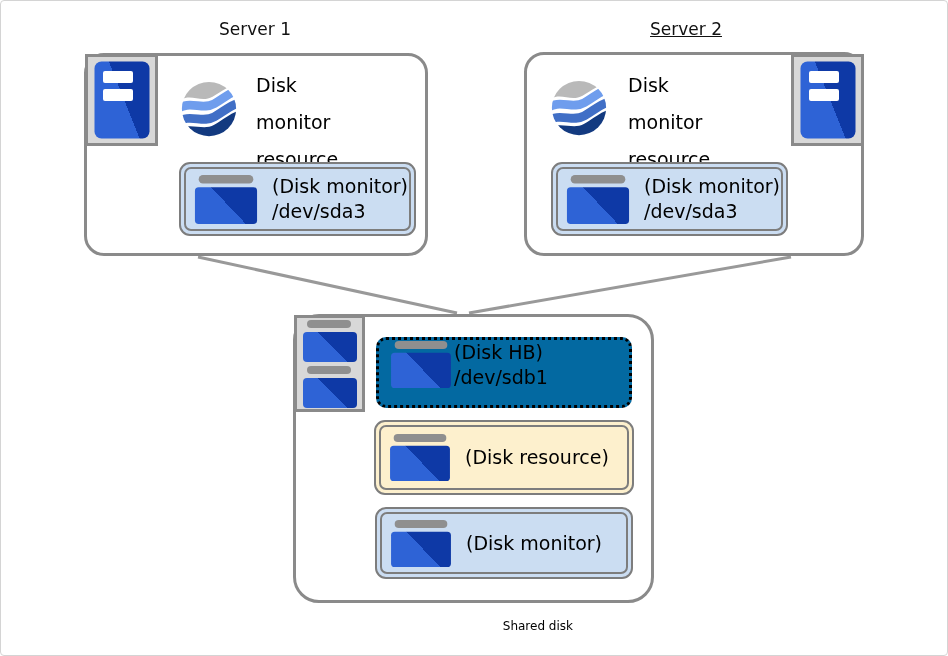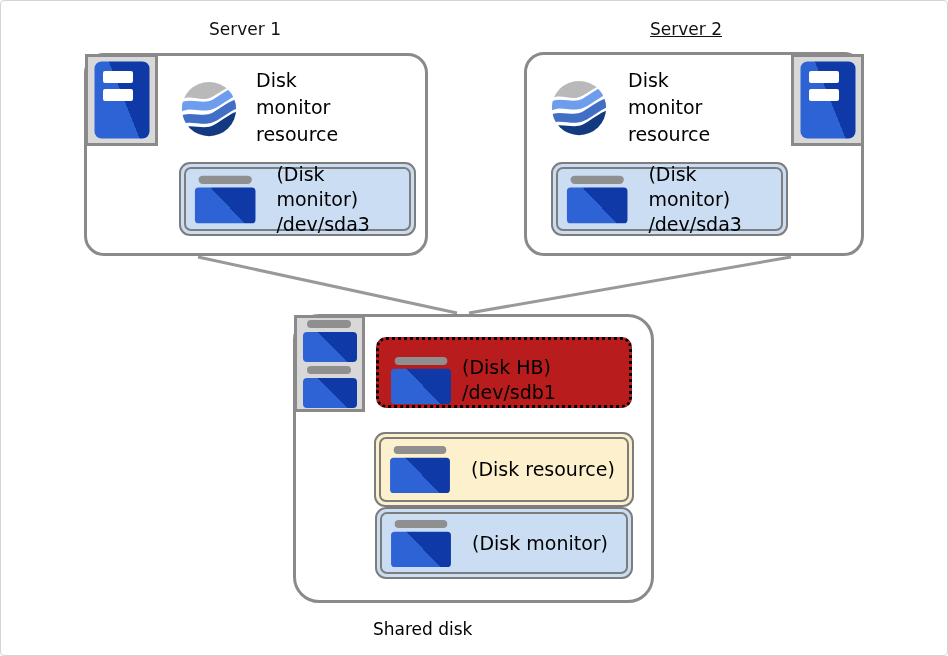--- a/index.html
+++ b/index.html
@@ -3,30 +3,30 @@
 <meta charset="utf-8">
 <style>
   html,body{margin:0;padding:0;background:#fff;font-family:"DejaVu Sans","Liberation Sans",sans-serif;}
   .canvas{position:relative;width:948px;height:656px;background:#fff;border:1px solid #d4d4d4;border-radius:4px;box-sizing:border-box;overflow:hidden;color:#000;}
   .abs{position:absolute;}
   .title{font-size:17px;color:#111;text-align:center;}
   .group-box{position:absolute;background:#fff;border:3px solid #8a8a8a;box-sizing:border-box;z-index:2;}
   .server-box{border-radius:20px;}
   .shared-box{border-radius:26px;}
   .hw-icon-box{position:absolute;background:#d8d8d8;border:3px solid #8a8a8a;box-sizing:border-box;display:flex;align-items:center;justify-content:center;z-index:4;}
-  .restext{position:absolute;font-size:19px;line-height:27px;white-space:pre-line;z-index:3;}
+  .restext{position:absolute;font-size:19px;line-height:37px;white-space:pre-line;z-index:3;}
   .dbl{position:absolute;border:2px solid #7d7d7d;border-radius:11px;padding:3px;box-sizing:border-box;z-index:3;}
-  .dbl-inner{width:100%;height:100%;border:2px solid #7d7d7d;border-radius:7px;box-sizing:border-box;display:flex;align-items:center;padding-left:8px;gap:20px;}
+  .dbl-inner{width:100%;height:100%;border:2px solid #7d7d7d;border-radius:7px;box-sizing:border-box;display:flex;align-items:center;padding-left:8px;gap:14px;}
   .fill-blue,.fill-blue .dbl-inner{background:#cbddf2;}
   .fill-cream,.fill-cream .dbl-inner{background:#fdf0cd;}
-  .hb-box{position:absolute;background:#b91c1c;border:3px dotted #000;border-radius:10px;box-sizing:border-box;display:flex;align-items:flex-end;padding-left:11px;gap:10px;z-index:3;}
+  .hb-box{position:absolute;background:#0369a1;border:3px dotted #000;border-radius:10px;box-sizing:border-box;display:flex;align-items:flex-start;padding-left:11px;gap:2px;z-index:3;}
   .dbox-text{font-size:19px;line-height:25px;color:#000;}
   .swirl{position:absolute;z-index:3;}
   .lines-svg{position:absolute;left:0;top:0;z-index:1;}
-  .shared-label{position:absolute;font-size:17px;text-align:left;z-index:2;}
+  .shared-label{position:absolute;font-size:12px;text-align:right;z-index:2;}
 </style>
 </head>
 <body>
 
 <svg width="0" height="0" style="position:absolute" aria-hidden="true">
   <defs>
     <linearGradient id="gBlue" x1="0" y1="0.78" x2="1" y2="0.22">
       <stop offset="0" stop-color="#2e63d6"></stop>
         <stop offset="0.53" stop-color="#2e63d6"></stop>
       <stop offset="0.53" stop-color="#0e39a6"></stop>
@@ -35,21 +35,21 @@
   </defs>
 </svg>
 
 <div class="canvas">
 
   <svg class="lines-svg" width="948" height="656">
     <line x1="197" y1="256" x2="456" y2="312" stroke="#999999" stroke-width="3"></line>
     <line x1="790" y1="256" x2="468" y2="312" stroke="#999999" stroke-width="3"></line>
   </svg>
 
-  <div class="abs title" style="left:164px;top:18px;width:160px;">Server 1</div>
+  <div class="abs title" style="left:174px;top:18px;width:160px;">Server 1</div>
   <div class="group-box server-box" style="left:83px;top:52px;width:344px;height:203px;"></div>
   <div class="hw-icon-box" style="left:84px;top:53px;width:73px;height:92px;">
     <svg width="58" height="80" viewBox="0 0 58 80">
       <rect x="1.5" y="1.5" width="55" height="77" rx="7" fill="url(#gBlue)"></rect>
       <rect x="10" y="11" width="30" height="12" rx="2" fill="#fff"></rect>
       <rect x="10" y="29" width="30" height="12" rx="2" fill="#fff"></rect>
     </svg>
   </div>
   <div class="swirl" style="left:180px;top:80px;">
     <svg width="56" height="56" viewBox="0 0 64 64">
@@ -138,21 +138,21 @@
     <svg width="62" height="49" viewBox="0 0 68 54">
       <rect x="5" y="1" width="58" height="9" rx="4.5" fill="#8f8f8f"></rect>
       <rect x="1" y="14" width="66" height="39" rx="4" fill="url(#gBlue)"></rect>
     </svg>
     <div class="dbox-text">
       <div>(Disk HB)</div>
       <div>/dev/sdb1</div>
     </div>
   </div>
 
-  <div class="dbl fill-cream" style="left:373px;top:419px;width:260px;height:75px;margin-top:12px;">
+  <div class="dbl fill-cream" style="left:373px;top:419px;width:260px;height:75px;">
     <div class="dbl-inner">
       <svg width="62" height="49" viewBox="0 0 68 54">
         <rect x="5" y="1" width="58" height="9" rx="4.5" fill="#8f8f8f"></rect>
         <rect x="1" y="14" width="66" height="39" rx="4" fill="url(#gBlue)"></rect>
       </svg>
       <div class="dbox-text">
         <div>(Disk resource)</div>
       </div>
     </div>
   </div>

